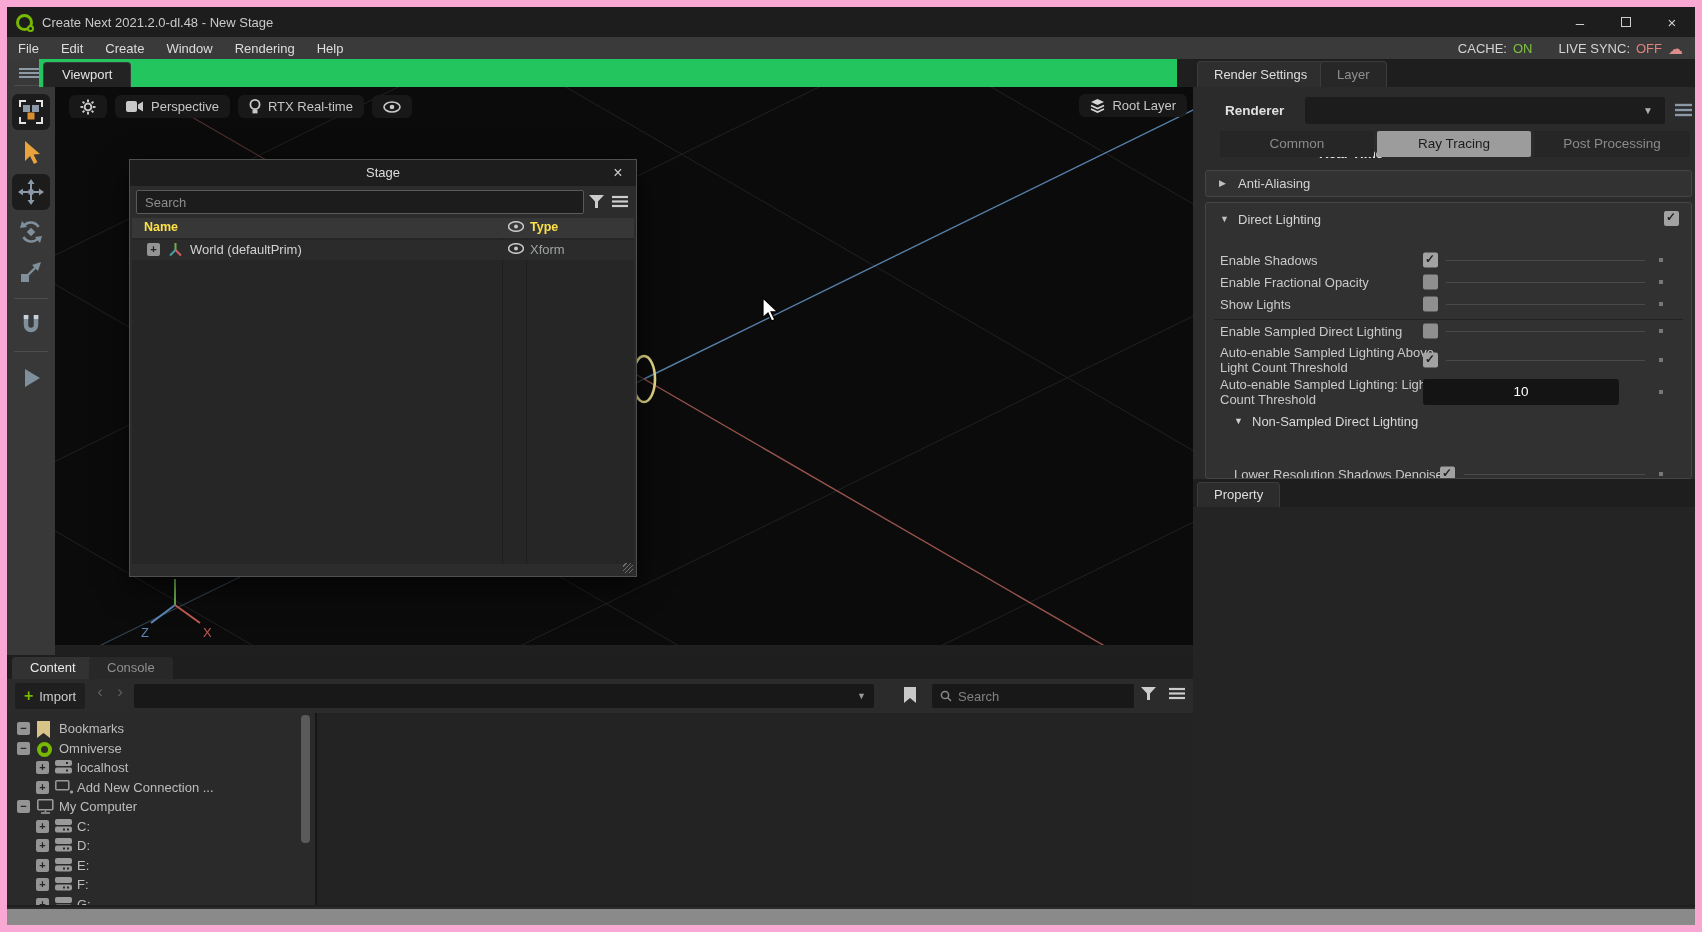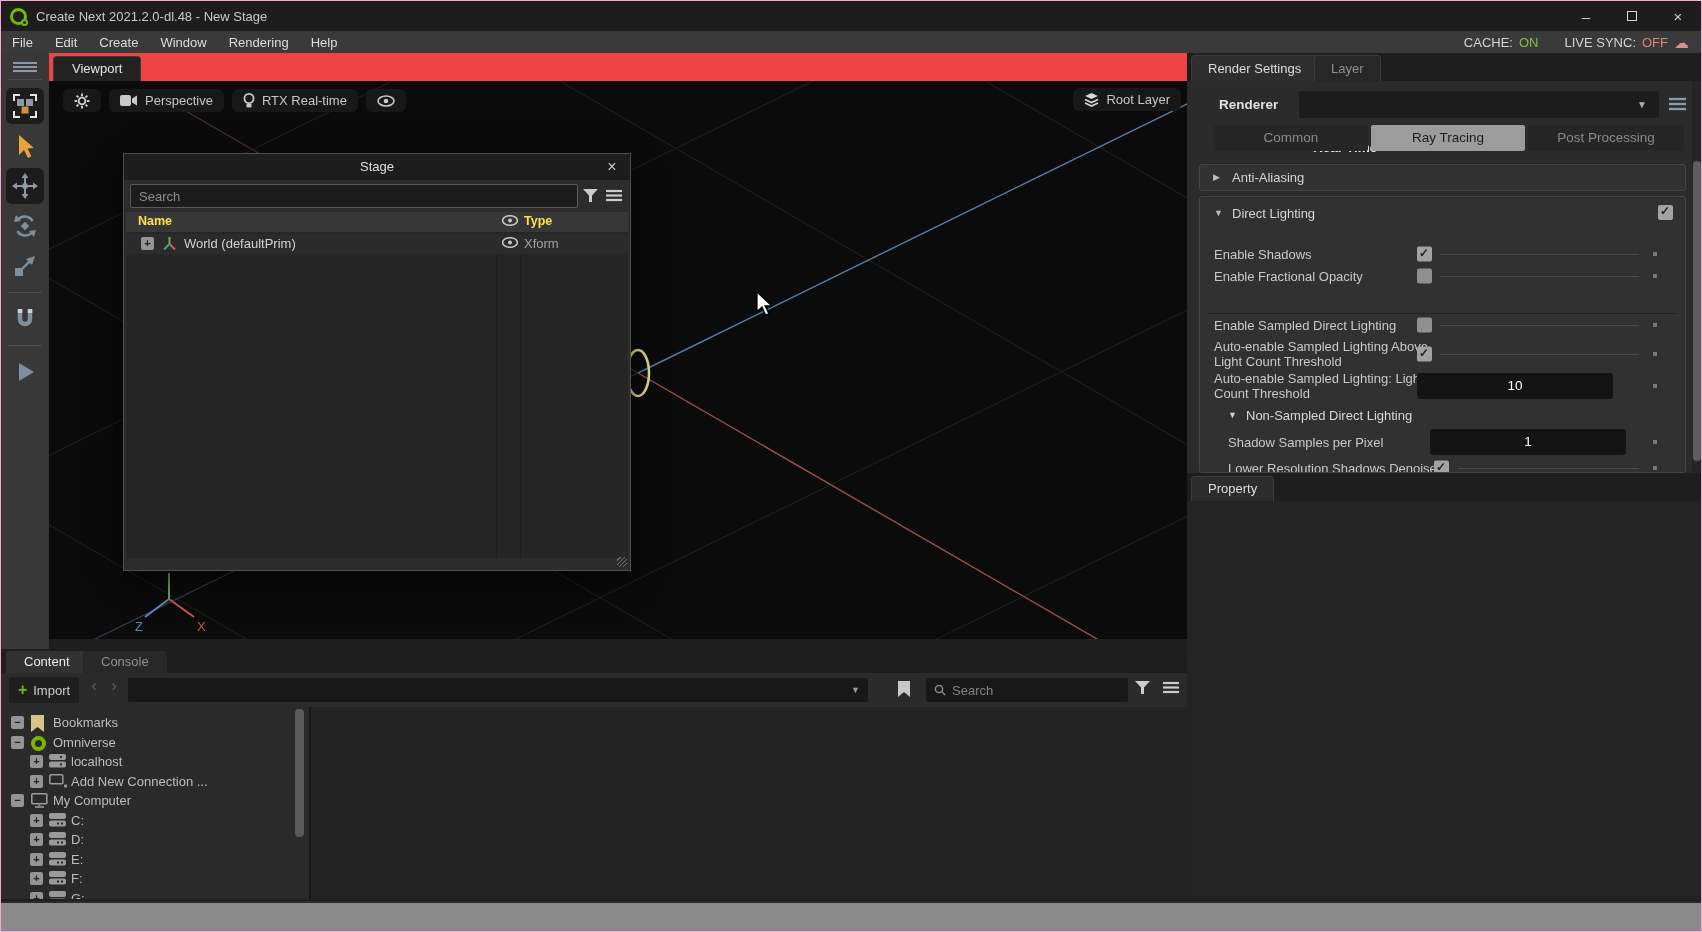--- a/index.html
+++ b/index.html
@@ -1,18 +1,18 @@
 <!DOCTYPE html>
 <html><head>
 <meta charset="utf-8">
 <style>
   * { margin:0; padding:0; box-sizing:border-box; }
   html,body { background:#000; }
   body { font-family:"Liberation Sans", sans-serif; font-size:13px; color:#cfcfcf; }
-  .app { position:relative; width:1702px; height:932px; background:#1f1f1f; overflow:hidden; border:1px solid #f9a8d4; }
+  .app { position:relative; width:1702px; height:932px; background:#1f1f1f; overflow:hidden; border:7px solid #f9a8d4; }
 
   
   .titlebar { position:absolute; left:0; top:0; width:100%; height:30px; background:#1d1d1d; display:flex; align-items:center; }
   .logo { width:17px; height:17px; margin:0 9px 0 9px; position:relative; }
   .logo .ring { position:absolute; inset:0; border:3px solid #76b900; border-radius:50%; }
   .logo .dot { position:absolute; right:-1px; bottom:-1px; width:7px; height:7px; background:#1d1d1d; border:2px solid #76b900; border-radius:50%; }
   .title-text { color:#c9c9c9; font-size:13px; }
   .win-controls { position:absolute; right:0; top:0; height:30px; display:flex; }
   .win-btn { width:46px; height:30px; display:flex; align-items:center; justify-content:center; color:#cfcfcf; font-size:15px; }
   .win-btn .maxbox { width:10px; height:10px; border:1px solid #cfcfcf; }
@@ -28,21 +28,21 @@
   .gap18 { width:14px; }
 
   
   .left-toolbar { position:absolute; left:0; top:52px; width:48px; height:596px; background:#383838; display:flex; flex-direction:column; align-items:center; }
   .tool-handle { margin-top:8px; }
   .tool-sep { width:34px; height:1px; background:#4c4c4c; margin:6px 0; }
   .tool-btn { width:38px; height:36px; display:flex; align-items:center; justify-content:center; margin:2px 0; border-radius:6px; }
   .tool-btn.active { background:#1c1c1c; }
 
   
-  .vp-tabstrip { position:absolute; left:48px; top:52px; width:1138px; height:28px; background:#ef4444; }
+  .vp-tabstrip { position:absolute; left:32px; top:52px; width:1138px; height:28px; background:#22c55e; }
   .vp-tab { position:absolute; left:4px; top:3px; height:25px; padding:0 18px; background:#232323; border:1px solid #3a3a3a; border-bottom:none; border-radius:4px 4px 0 0; color:#e2e2e2; line-height:24px; font-size:13px; }
   .viewport { position:absolute; left:48px; top:80px; width:1138px; height:558px; background:#0b0b0b; overflow:hidden; }
   .grid-svg { position:absolute; left:0; top:0; }
   .vp-btnrow { position:absolute; left:14px; top:8px; display:flex; gap:8px; align-items:center; }
   .vp-btn { height:23px; background:rgba(26,26,26,0.93); border-radius:6px; display:flex; align-items:center; gap:7px; padding:0 11px; color:#c6c6c6; font-size:13px; }
   .vp-rootlayer { position:absolute; right:6px; top:7px; }
   .mouse-cursor { position:absolute; left:707px; top:210px; }
 
   
   .stage-win { position:absolute; left:122px; top:152px; width:508px; height:418px; background:#2c2c2c; border:1px solid #4f4f4f; box-shadow:0 10px 28px rgba(0,0,0,.65); }
@@ -655,20 +655,26 @@
         <span class="cb checked"></span>
         <span class="hline"></span>
           <span class="rdot"></span>
       </div>
       <div class="dl-row" style="top:64px">
         <span class="dl-label">Enable Fractional Opacity</span>
         <span class="cb"></span>
         <span class="hline"></span>
           <span class="rdot"></span>
       </div>
+      <div class="dl-row" style="top:86px">
+        <span class="dl-label">Show Lights</span>
+        <span class="cb"></span>
+        <span class="hline"></span>
+          <span class="rdot"></span>
+      </div>
       <div class="dl-divider"></div>
       <div class="dl-row" style="top:113px">
         <span class="dl-label">Enable Sampled Direct Lighting</span>
         <span class="cb"></span>
         <span class="hline"></span>
           <span class="rdot"></span>
       </div>
       <div class="dl-row" style="top:142px">
         <span class="dl-label">Auto-enable Sampled Lighting Above Light Count Threshold</span>
         <span class="cb checked"></span>
@@ -677,25 +683,20 @@
       </div>
       <div class="dl-row" style="top:174px">
         <span class="dl-label">Auto-enable Sampled Lighting: Light Count Threshold</span>
         <span class="vfield">10</span>
         <span class="rdot"></span>
       </div>
       <div class="sub-hdr">
         <span class="arrow">▼</span>
         <span class="sec-title">Non-Sampled Direct Lighting</span>
       </div>
-      <div class="dl-row sub" style="top:230px">
-        <span class="dl-label">Shadow Samples per Pixel</span>
-        <span class="vfield">1</span>
-        <span class="rdot"></span>
-      </div>
       <div class="dl-row sub" style="top:256px">
         <span class="dl-label">Lower Resolution Shadows Denoiser</span>
         <span class="cb checked"></span>
         <span class="hline"></span>
           <span class="rdot"></span>
       </div>
     </div>
   </div>
   <div class="rp-scroll">
       <div class="thumb"></div>

